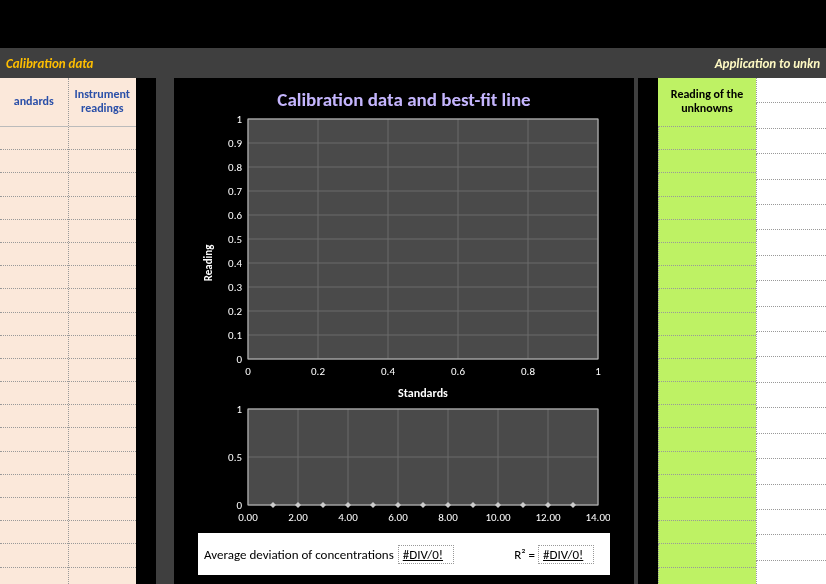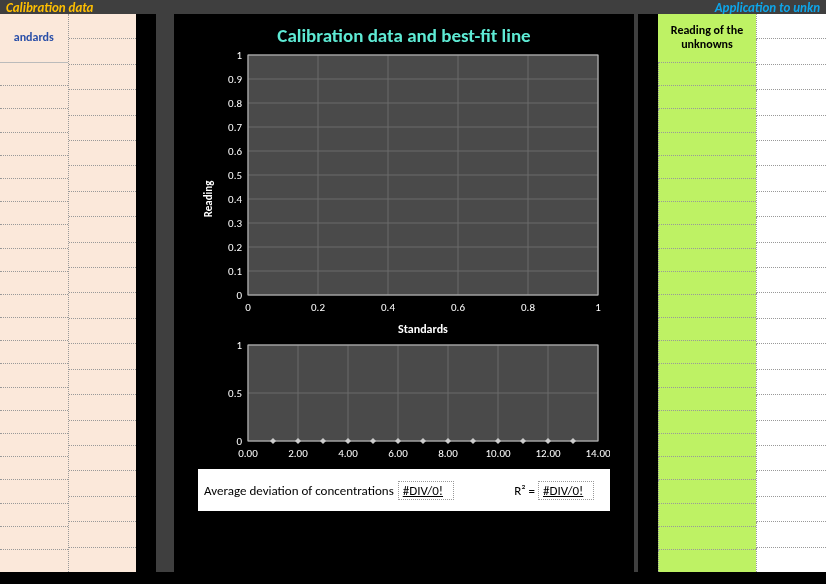--- a/index.html
+++ b/index.html
@@ -8,33 +8,34 @@
     background: #000;
     font-family: "Calibri", "Segoe UI", Arial, sans-serif;
     font-size: 13px;
     color: #333;
     width: 826px;
     height: 584px;
     overflow: hidden;
   }
   .topbar {
     background: #3f3f3f;
-    height: 14px;
+    height: 30px;
     display: flex;
     justify-content: space-between;
     align-items: center;
     padding: 0 6px;
+    margin-top: 48px;
   }
   .section-title-left {
     color: #ffbf00;
     font-weight: bold;
     font-style: italic;
   }
   .section-title-right {
-    color: #0ea5e9;
+    color: #fef9c3;
     font-weight: bold;
     font-style: italic;
     text-align: center;
   }
   .layout {
     display: flex;
     height: calc(100% - 26px);
     gap: 20px;
   }
   .col-left {
@@ -109,21 +110,21 @@
   .rcol .head {
     color: #000;
     border-bottom: 1px dotted #999;
   }
   .rcol .cells .cell {
     border-left: 1px dotted #999;
   }
 
   
   .chart-title {
-    color: #5eead4;
+    color: #c4b5fd;
     font-weight: bold;
     font-size: 19px;
     text-align: center;
     margin: 4px 0 2px 0;
   }
   .chart-svg { display: block; }
   .axis-label-y {
     fill: #fff; font-size: 11px; font-weight: bold;
   }
   .axis-label-x {
@@ -188,20 +189,21 @@
           <div class="cell"></div>
           <div class="cell"></div>
           <div class="cell"></div>
           <div class="cell"></div>
           <div class="cell"></div>
           <div class="cell"></div>
           <div class="cell"></div>
         </div>
     </div>
     <div class="subcol">
+      <div class="head">Instrument readings</div>
       <div class="cells" id="cal-col2">
           <div class="cell"></div>
           <div class="cell"></div>
           <div class="cell"></div>
           <div class="cell"></div>
           <div class="cell"></div>
           <div class="cell"></div>
           <div class="cell"></div>
           <div class="cell"></div>
           <div class="cell"></div>

